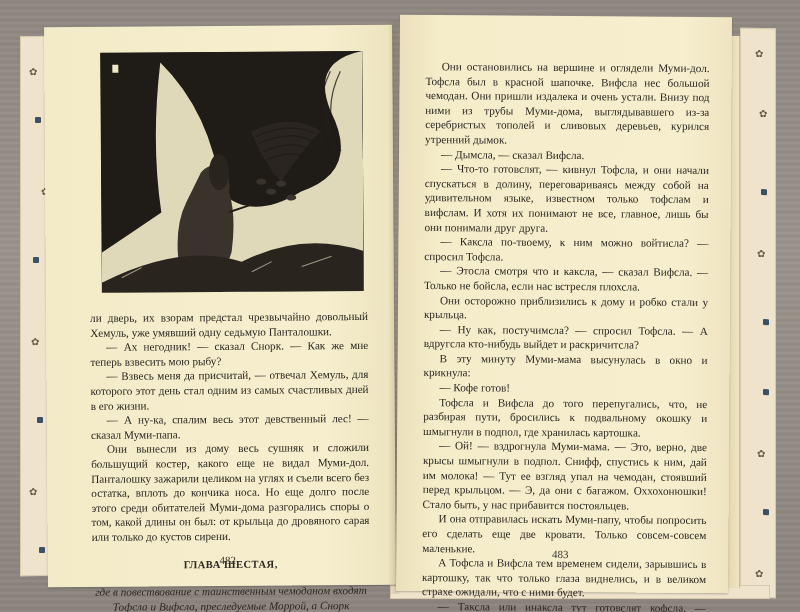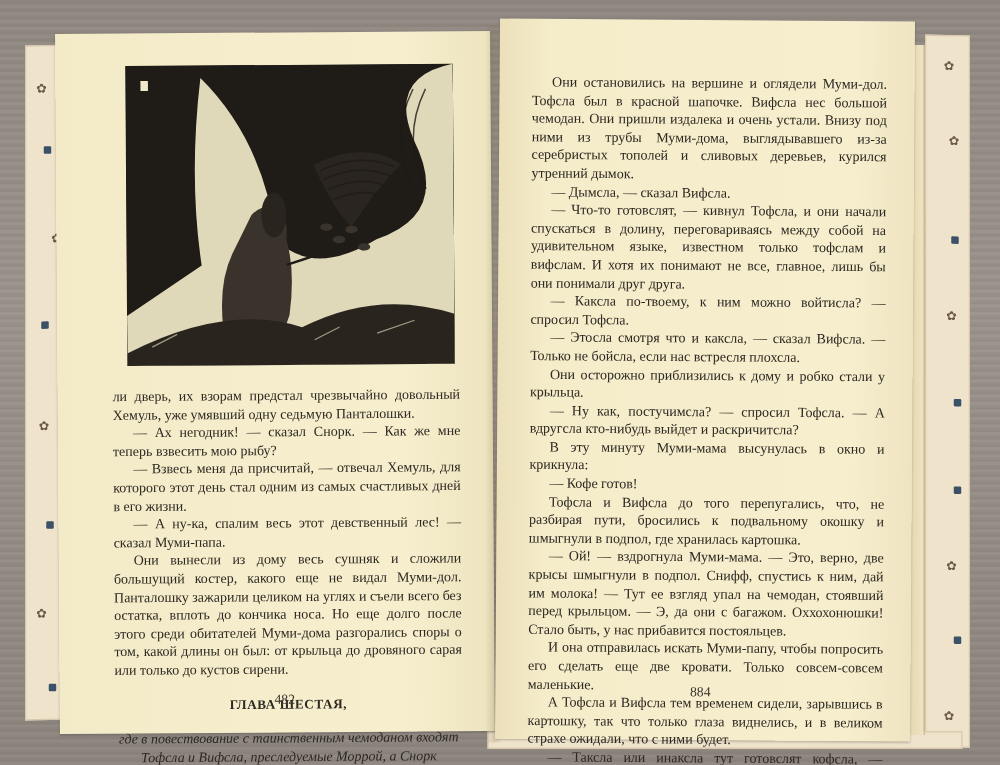--- a/index.html
+++ b/index.html
@@ -174,14 +174,14 @@
     <p>В эту минуту Муми-мама высунулась в окно и крикнула:</p>
     <p>— Кофе готов!</p>
     <p>Тофсла и Вифсла до того перепугались, что, не разбирая пути, бросились к подвальному окошку и шмыгнули в подпол, где хранилась картошка.</p>
     <p>— Ой! — вздрогнула Муми-мама. — Это, верно, две крысы шмыгнули в подпол. Снифф, спустись к ним, дай им молока! — Тут ее взгляд упал на чемодан, стоявший перед крыльцом. — Э, да они с багажом. Оххохонюшки! Стало быть, у нас прибавится постояльцев.</p>
     <p>И она отправилась искать Муми-папу, чтобы попросить его сделать еще две кровати. Только совсем-совсем маленькие.</p>
     <p>А Тофсла и Вифсла тем временем сидели, зарывшись в картошку, так что только глаза виднелись, и в великом страхе ожидали, что с ними будет.</p>
     <p>— Таксла или инаксла тут готовслят кофсла, — пробормотал Вифсла.</p>
 
   </div>
 
-  <div class="page-number pn-right">884</div>
+  <div class="page-number pn-right">483</div>
 </div>
 
 </body></html>

